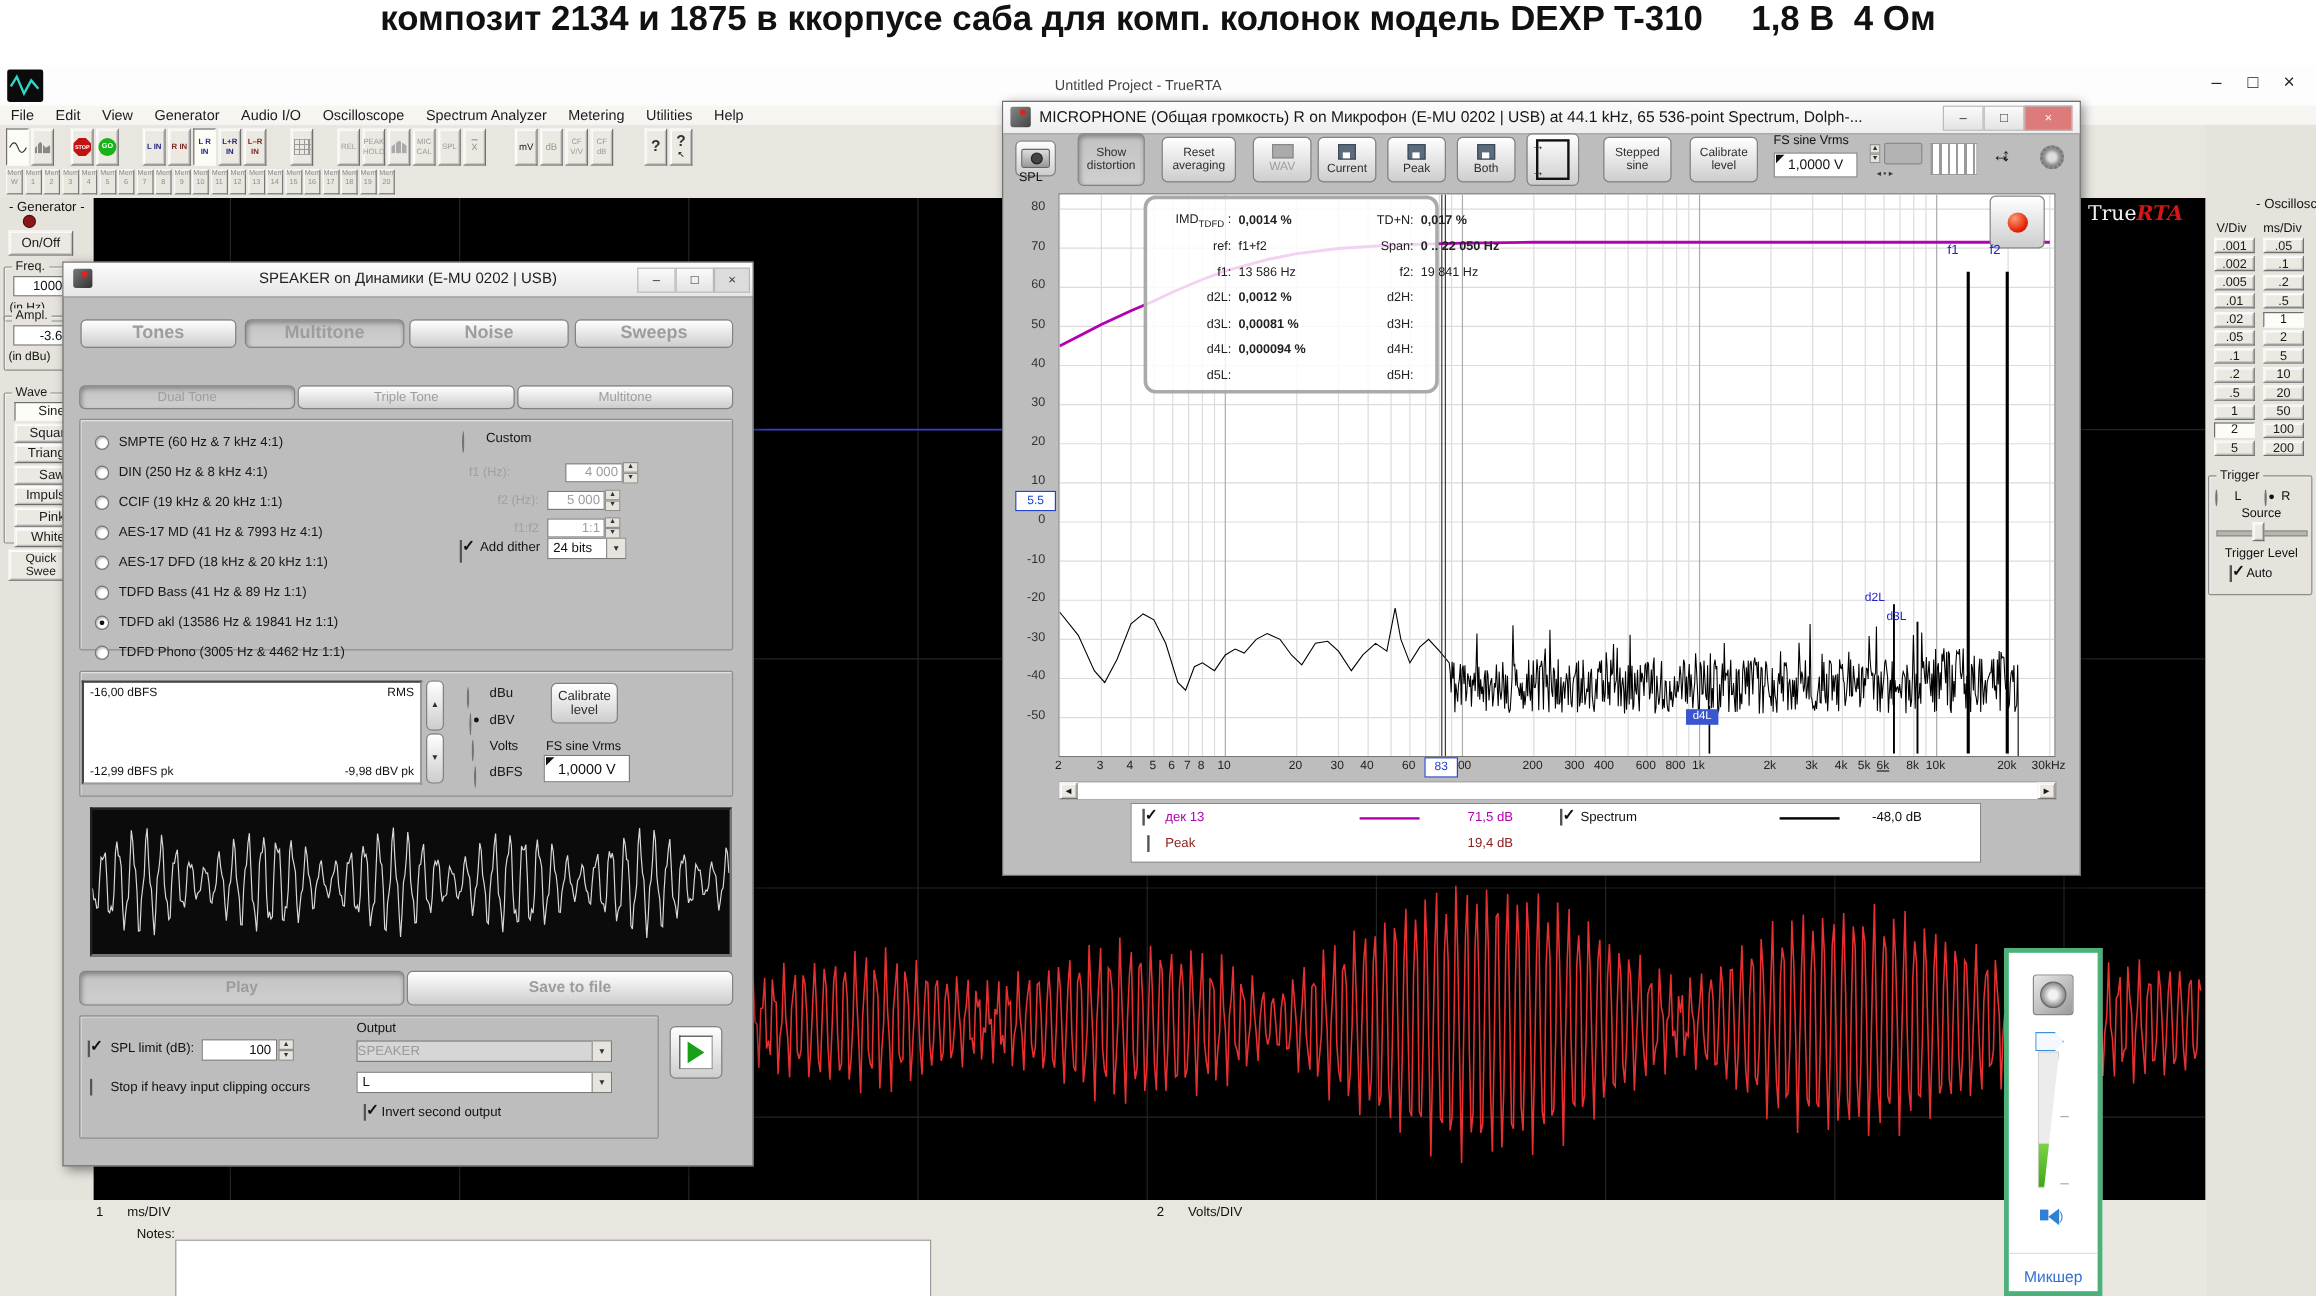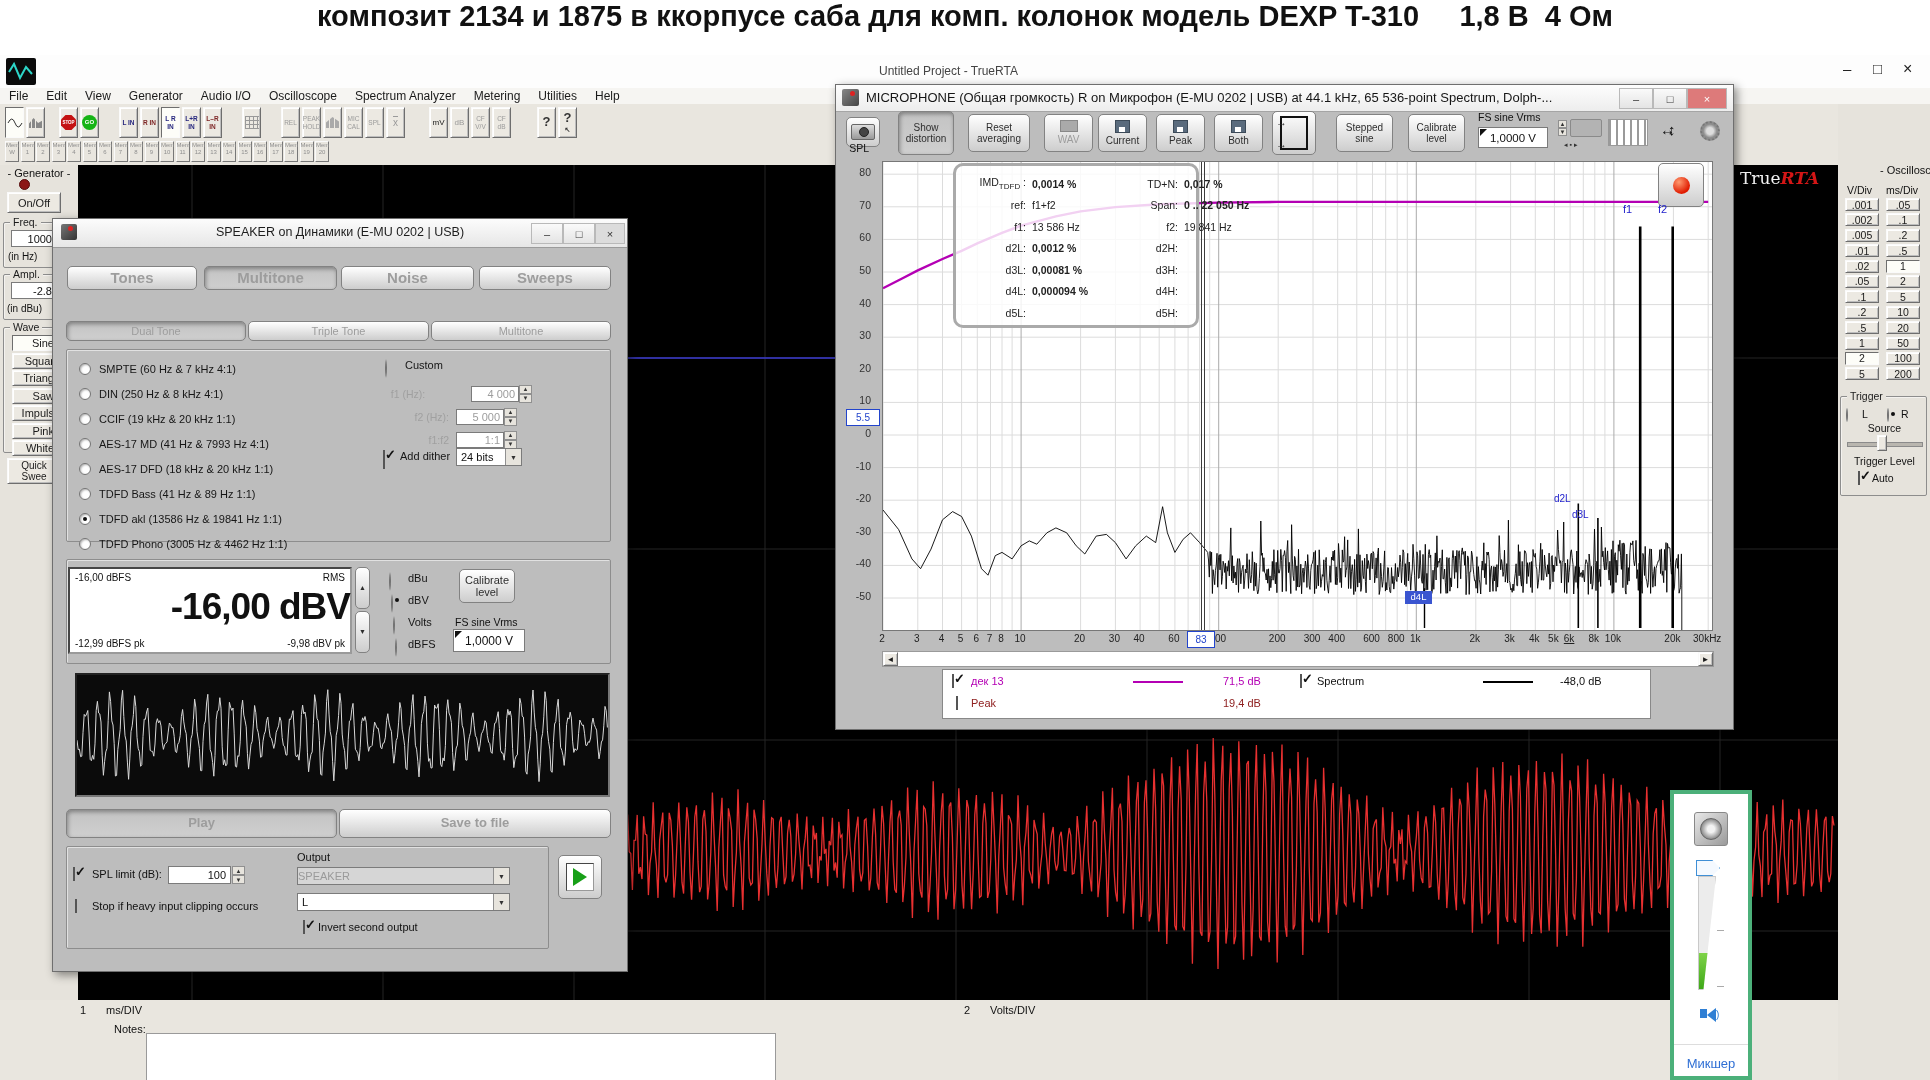--- a/index.html
+++ b/index.html
@@ -156,23 +156,23 @@
 
   <div class="abs" style="left:0;top:165px;width:78px;height:835px;background:#e6e3dc;font-size:11px;">
     <div class="abs" style="left:0;top:2px;width:78px;text-align:center;">- Generator -</div>
     <div class="abs" style="left:19px;top:14px;width:9px;height:9px;border-radius:50%;background:#8c1616;border:1px solid #550c0c;"></div>
     <div class="btnw abs" style="left:7px;top:27px;width:54px;height:21px;">On/Off</div>
     <div class="gb abs" style="left:3px;top:57px;width:60px;height:46px;">
       <span class="leg bgp">Freq.</span>
       <div class="fld abs" style="left:7px;top:7px;width:44px;height:17px;justify-content:flex-end;padding-right:2px;">1000</div>
       <div class="abs" style="left:4px;top:28px;font-size:10px;">(in Hz)</div>
     </div>
-    <div class="gb abs" style="left:3px;top:109px;width:60px;height:46px;padding-left:42px;">
+    <div class="gb abs" style="left:3px;top:98px;width:60px;height:46px;padding-left:42px;">
       <span class="leg bgp">Ampl.</span>
-      <div class="fld abs" style="left:7px;top:7px;width:44px;height:17px;justify-content:flex-end;padding-right:2px;">-2.8</div>
+      <div class="fld abs" style="left:7px;top:7px;width:44px;height:17px;justify-content:flex-end;padding-right:2px;">-3.6</div>
       <div class="abs" style="left:3px;top:28px;font-size:10px;">(in dBu)</div>
     </div>
     <div class="gb abs" style="left:3px;top:162px;width:62px;height:126px;">
       <span class="leg bgp">Wave</span>
       <div class="abs" style="left:8px;top:7px;" id="wave-list">
 
       <div class="btnw wbtn lit">Sine</div>
           <div class="btnw wbtn">Squar</div>
           <div class="btnw wbtn">Triang</div>
           <div class="btnw wbtn">Saw</div>
@@ -343,21 +343,20 @@
       <div class="fld abs" style="left:389px;top:98px;width:66px;height:18px;padding-left:4px;">
           <span>24 bits</span>
           <span class="ddarr" style="margin-left:auto;">▼</span>
         </div>
     </div>
 
     <div class="gb abs" style="left:13px;top:340px;width:545px;height:105px;">
       <div class="abs" style="left:1px;top:7px;width:284px;height:87px;background:#fff;border:2px inset #9a9a9a;box-sizing:border-box;">
         <span class="abs" style="left:5px;top:3px;font-size:10px;">-16,00 dBFS</span>
         <span class="abs" style="right:5px;top:3px;font-size:10px;">RMS</span>
-        <div class="abs" style="left:0;top:17px;width:280px;text-align:right;font-size:37px;font-weight:bold;letter-spacing:-1px;">-16,00 dBV</div>
         <span class="abs" style="left:5px;bottom:3px;font-size:10px;">-12,99 dBFS pk</span>
         <span class="abs" style="right:5px;bottom:3px;font-size:10px;">-9,98 dBV pk</span>
       </div>
       <div class="btn3d abs" style="left:288px;top:7px;width:15px;height:42px;font-size:7px;">▲</div>
       <div class="btn3d abs" style="left:288px;top:51px;width:15px;height:42px;font-size:7px;">▼</div>
       <span class="radio abs" style="left:322px;top:13px;"></span><span class="abs plabel" style="left:341px;top:12px;">dBu</span>
       <span class="radio on abs" style="left:322px;top:35px;"></span><span class="abs plabel" style="left:341px;top:34px;">dBV</span>
       <span class="radio abs" style="left:322px;top:57px;"></span><span class="abs plabel" style="left:341px;top:56px;">Volts</span>
       <span class="radio abs" style="left:322px;top:79px;"></span><span class="abs plabel" style="left:341px;top:78px;">dBFS</span>
       <div class="btn3d abs" style="left:392px;top:9px;width:56px;height:34px;font-size:11px;">Calibrate level</div>

